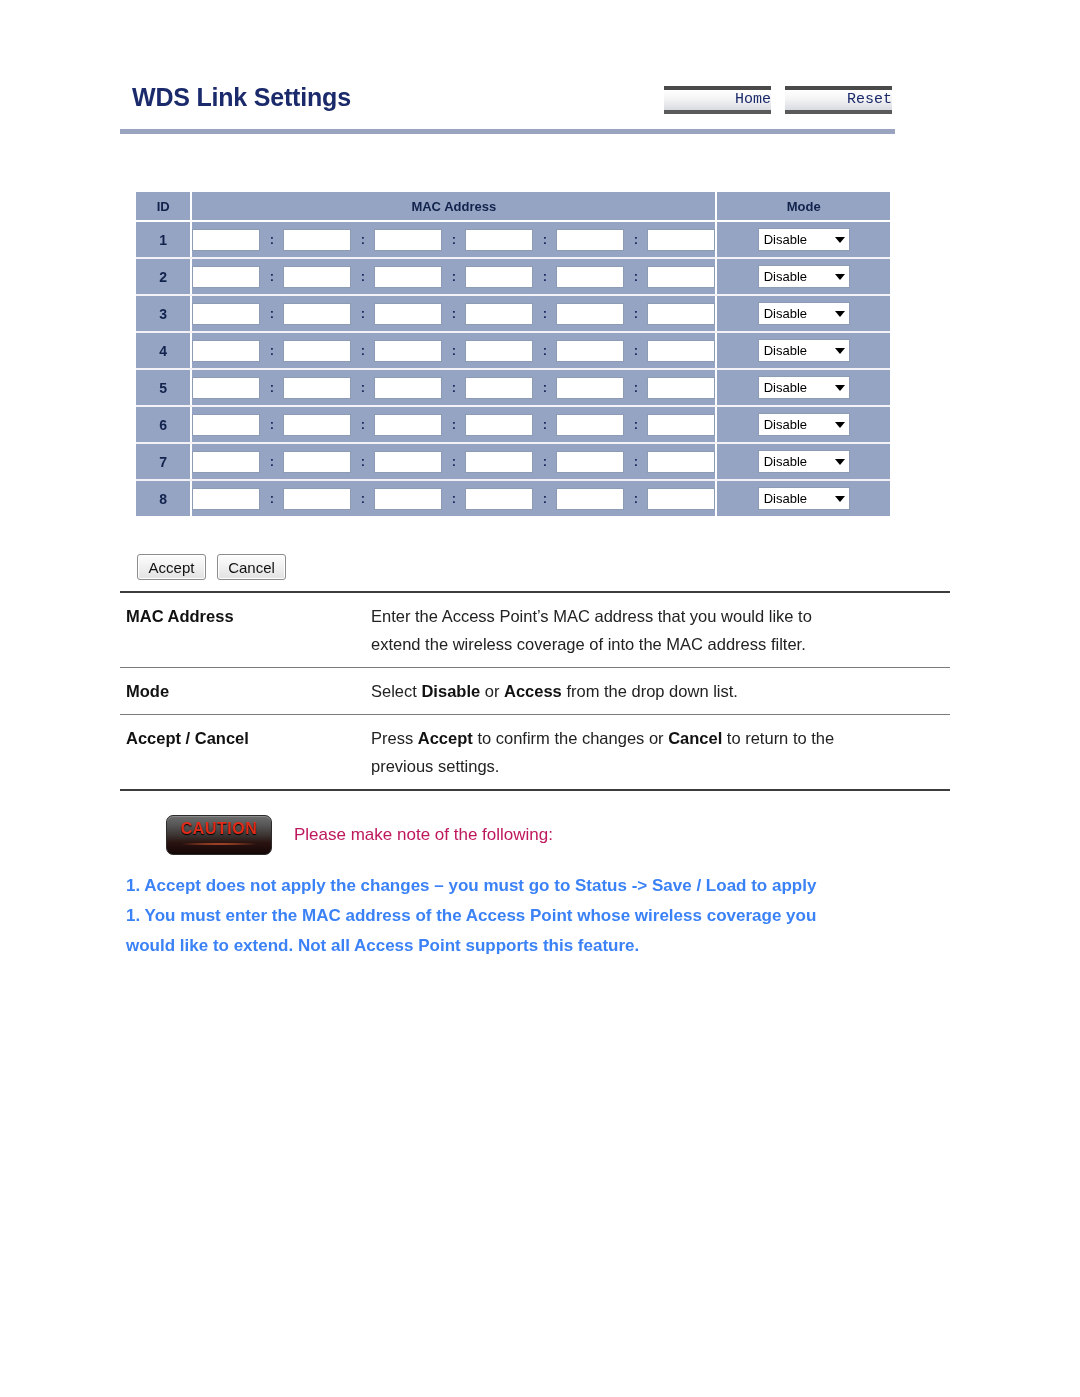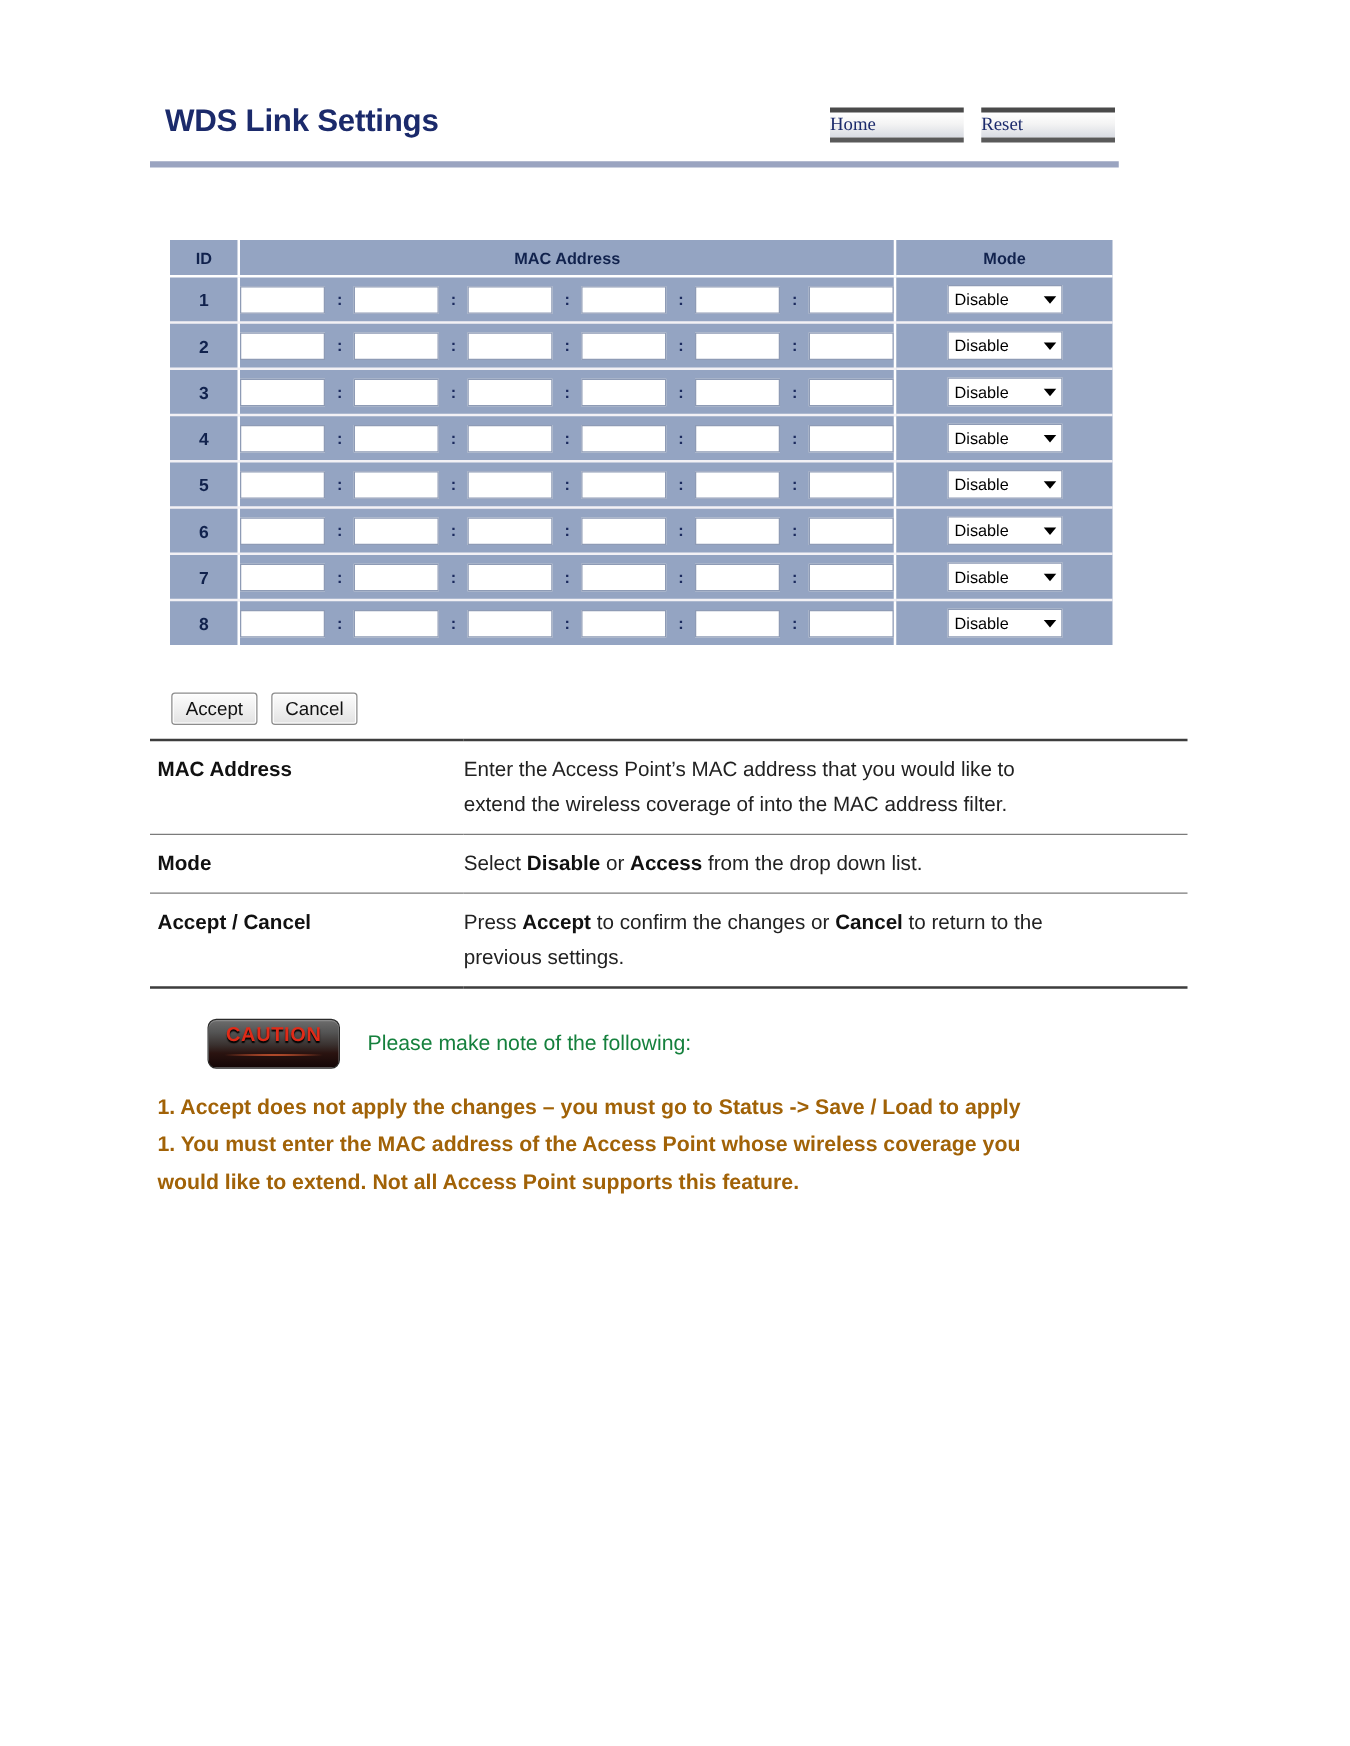--- a/index.html
+++ b/index.html
@@ -51,23 +51,23 @@
   }
   .nav-btn {
     width: 107px;
     height: 28px;
     border: none;
     border-top: 4px solid #4a4a4a;
     border-bottom: 4px solid #5a5a5a;
     background: linear-gradient(to bottom, #ffffff 0%, #f4f4f4 45%, #d8dbe2 100%);
     color: #1b2a6b;
     font-size: 15px;
-    font-family: Liberation Serif, serif;
+    font-family: Liberation Mono, monospace;
     line-height: 20px;
-    text-align: left;
+    text-align: right;
     box-sizing: border-box;
     cursor: pointer;
     padding: 0;
   }
   .title-rule {
     position: absolute;
     left: 0px;
     top: 46px;
     width: 775px;
     height: 5px;
@@ -270,28 +270,28 @@
     content: "";
     position: absolute;
     left: 12px;
     right: 12px;
     bottom: 9px;
     height: 2px;
     background: radial-gradient(ellipse at center, #ff6a3a 0%, rgba(120,20,5,0) 75%);
   }
   .caution-note {
     font-size: 17px;
-    color: #15803d;
+    color: #be185d;
     font-family: "Liberation Sans", sans-serif;
   }
   .caution-list {
     margin-top: 14px;
     font-size: 17px;
     font-weight: bold;
-    color: #a16207;
+    color: #3b82f6;
     line-height: 30px;
     font-family: "Liberation Sans", sans-serif;
   }
   .caution-list div { white-space: nowrap; }
 </style>
 </head>
 <body>
 
 <div class="page">
 

